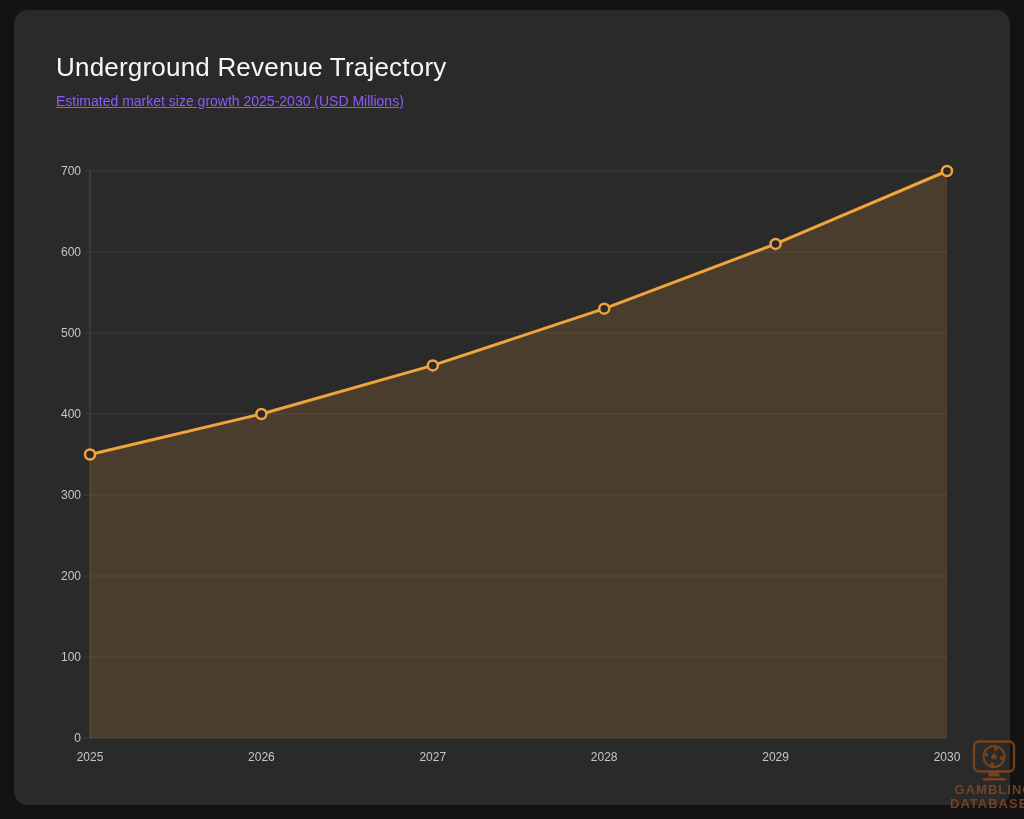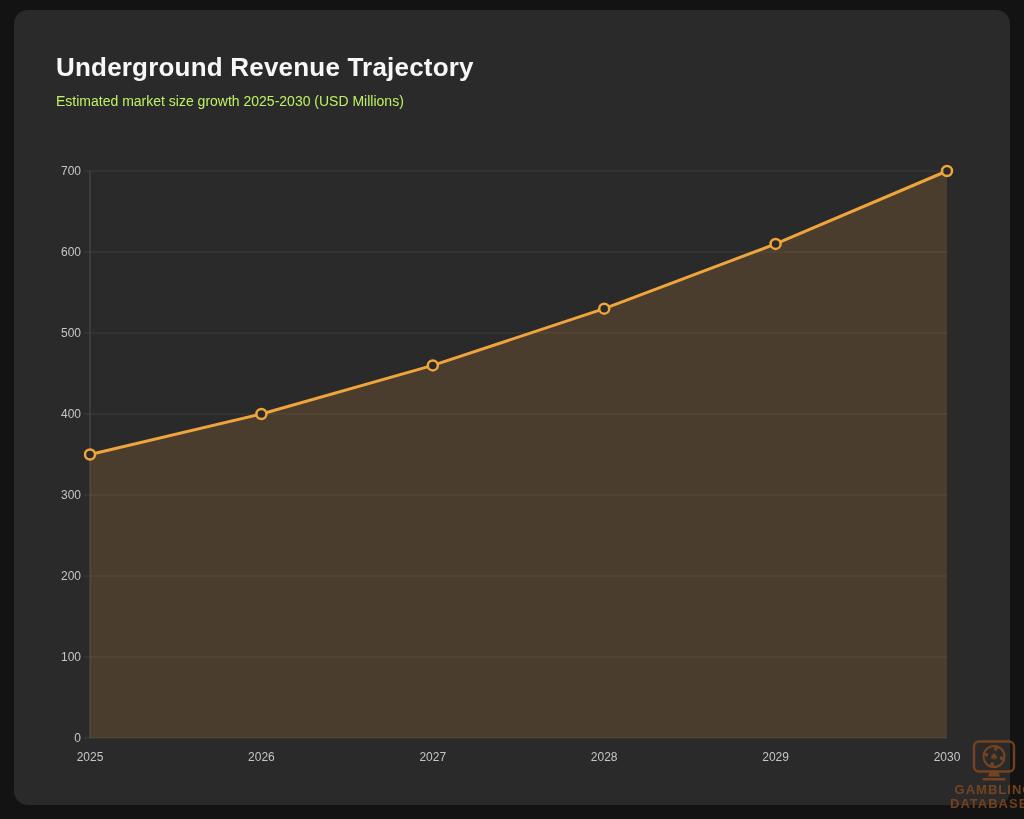--- a/index.html
+++ b/index.html
@@ -17,25 +17,25 @@
     background:var(--bg);
     font-family:"Liberation Sans","DejaVu Sans",sans-serif;
   }
   .card{
     position:absolute;left:14px;top:10px;width:996px;height:795px;
     background:var(--card);
     border-radius:14px;
   }
   .title{
     position:absolute;left:56px;top:52px;
-    font-size:26px;font-weight:700;color:#f7f7f7;letter-spacing:.2px;
+    font-size:26px;font-weight:400;color:#f7f7f7;letter-spacing:.2px;
   }
   .subtitle{
     position:absolute;left:56px;top:93px;
-    font-size:14px;font-weight:400;color:#bef264;
+    font-size:14px;font-weight:400;color:#8b5cf6;text-decoration:underline;
   }
   #chart-svg{
     position:absolute;left:0;top:0;width:1024px;height:819px;
     pointer-events:none;
   }
   #chart-svg .pt{pointer-events:auto;cursor:default;}
   .watermark{
     position:absolute;left:938px;top:740px;width:112px;
     text-align:center;color:var(--wm);opacity:.8;
   }

